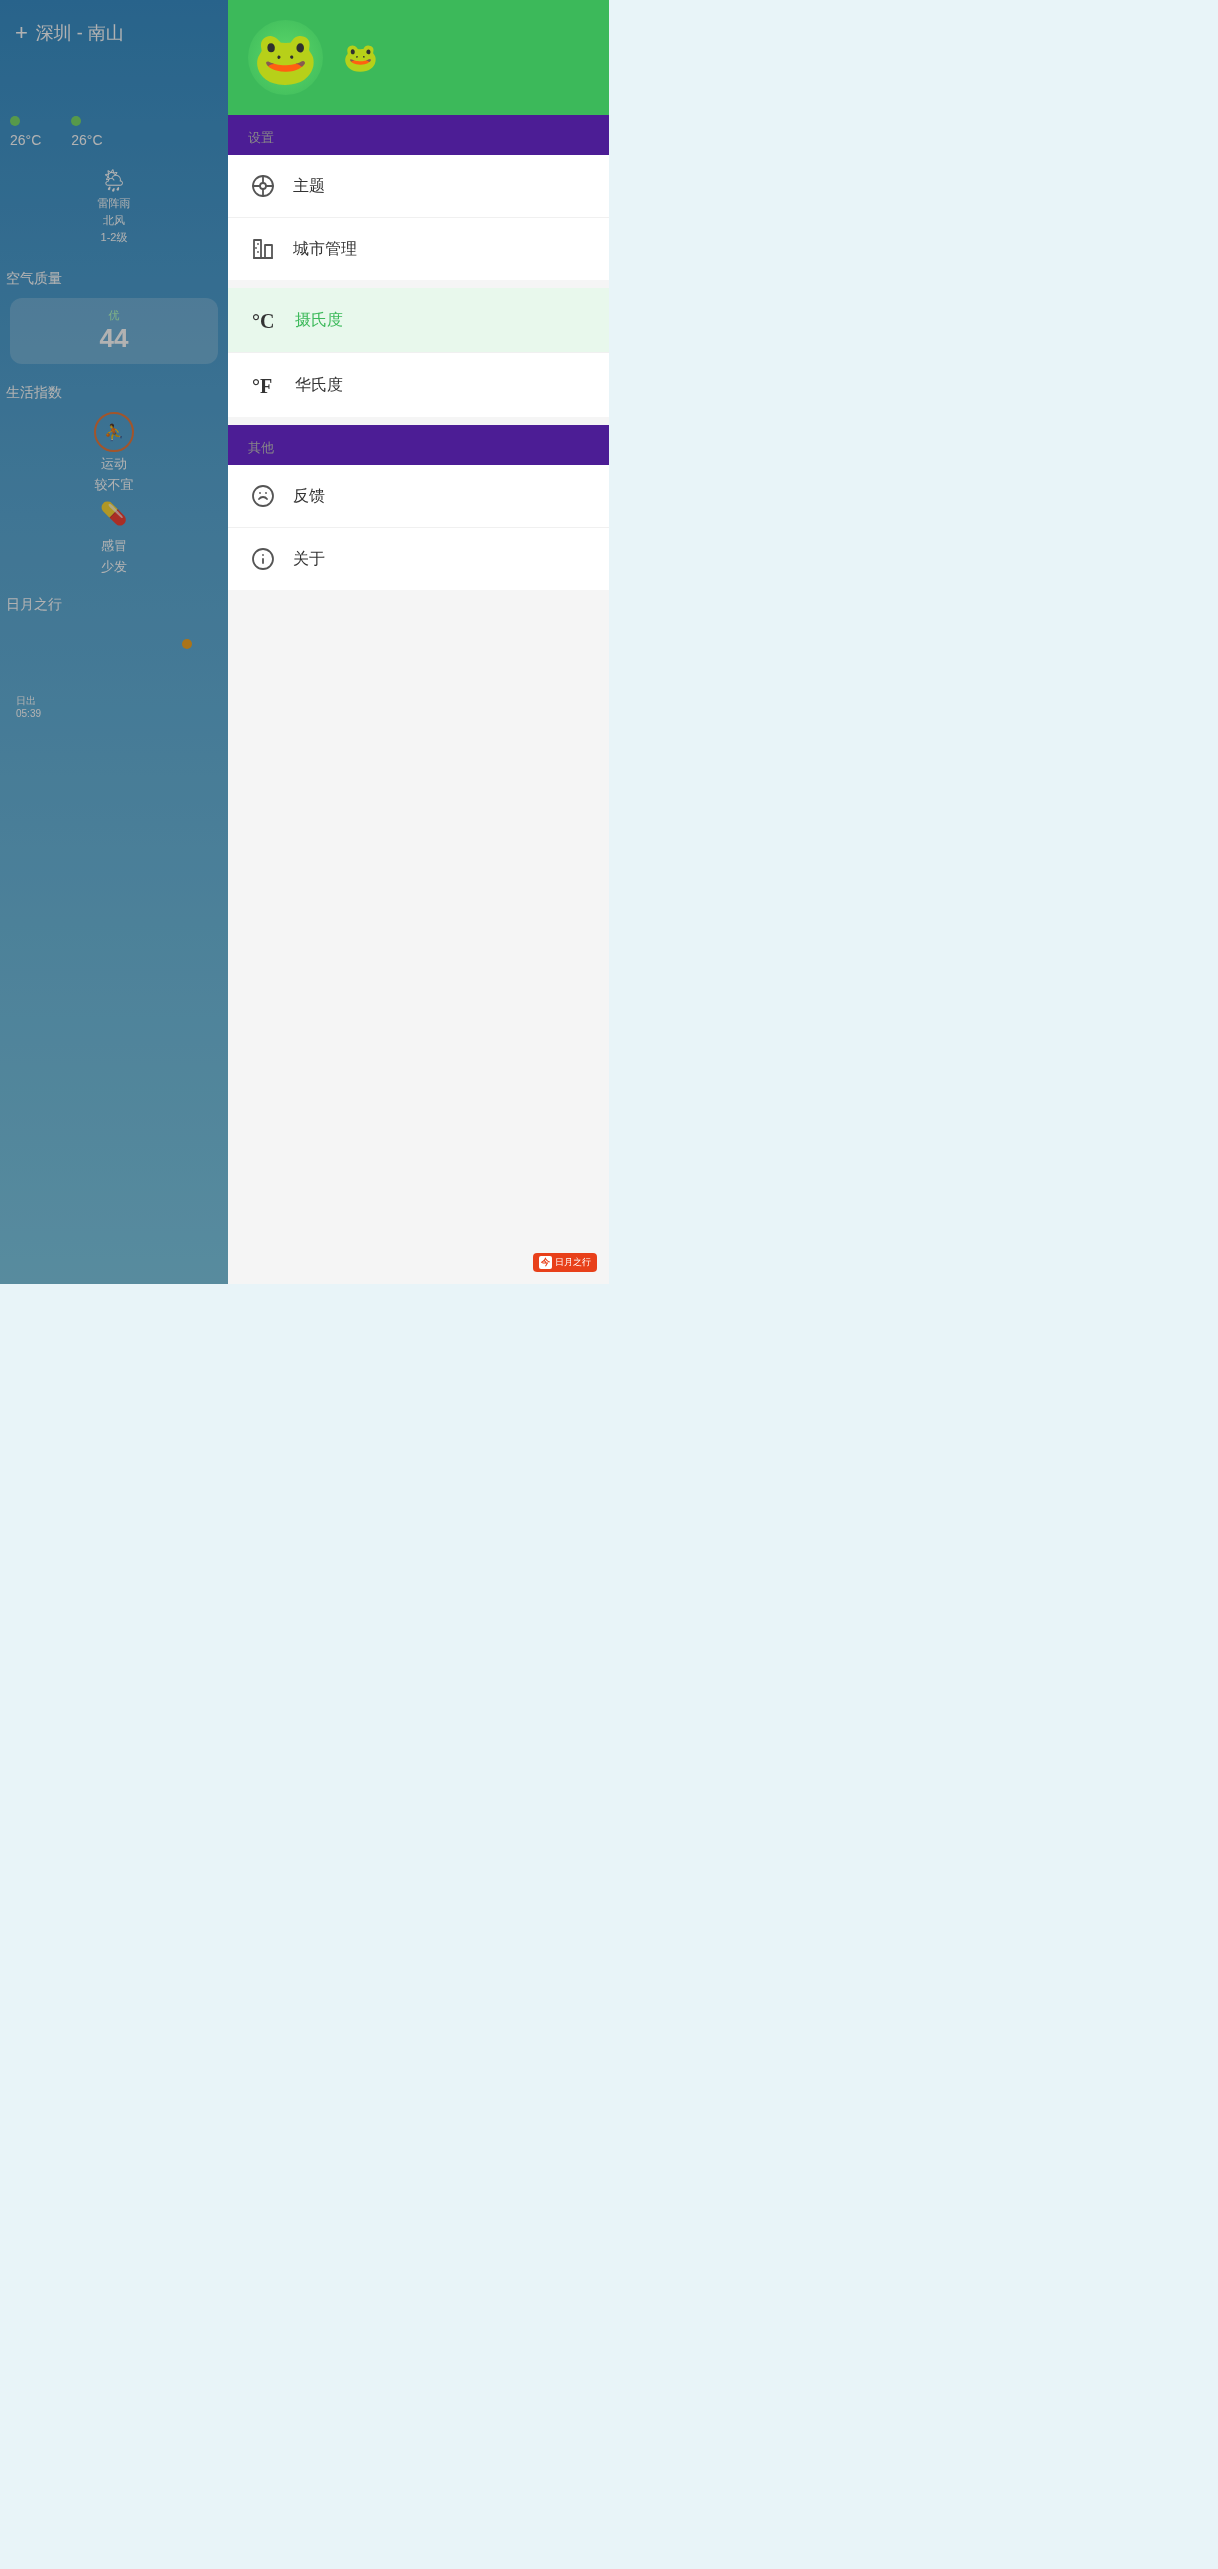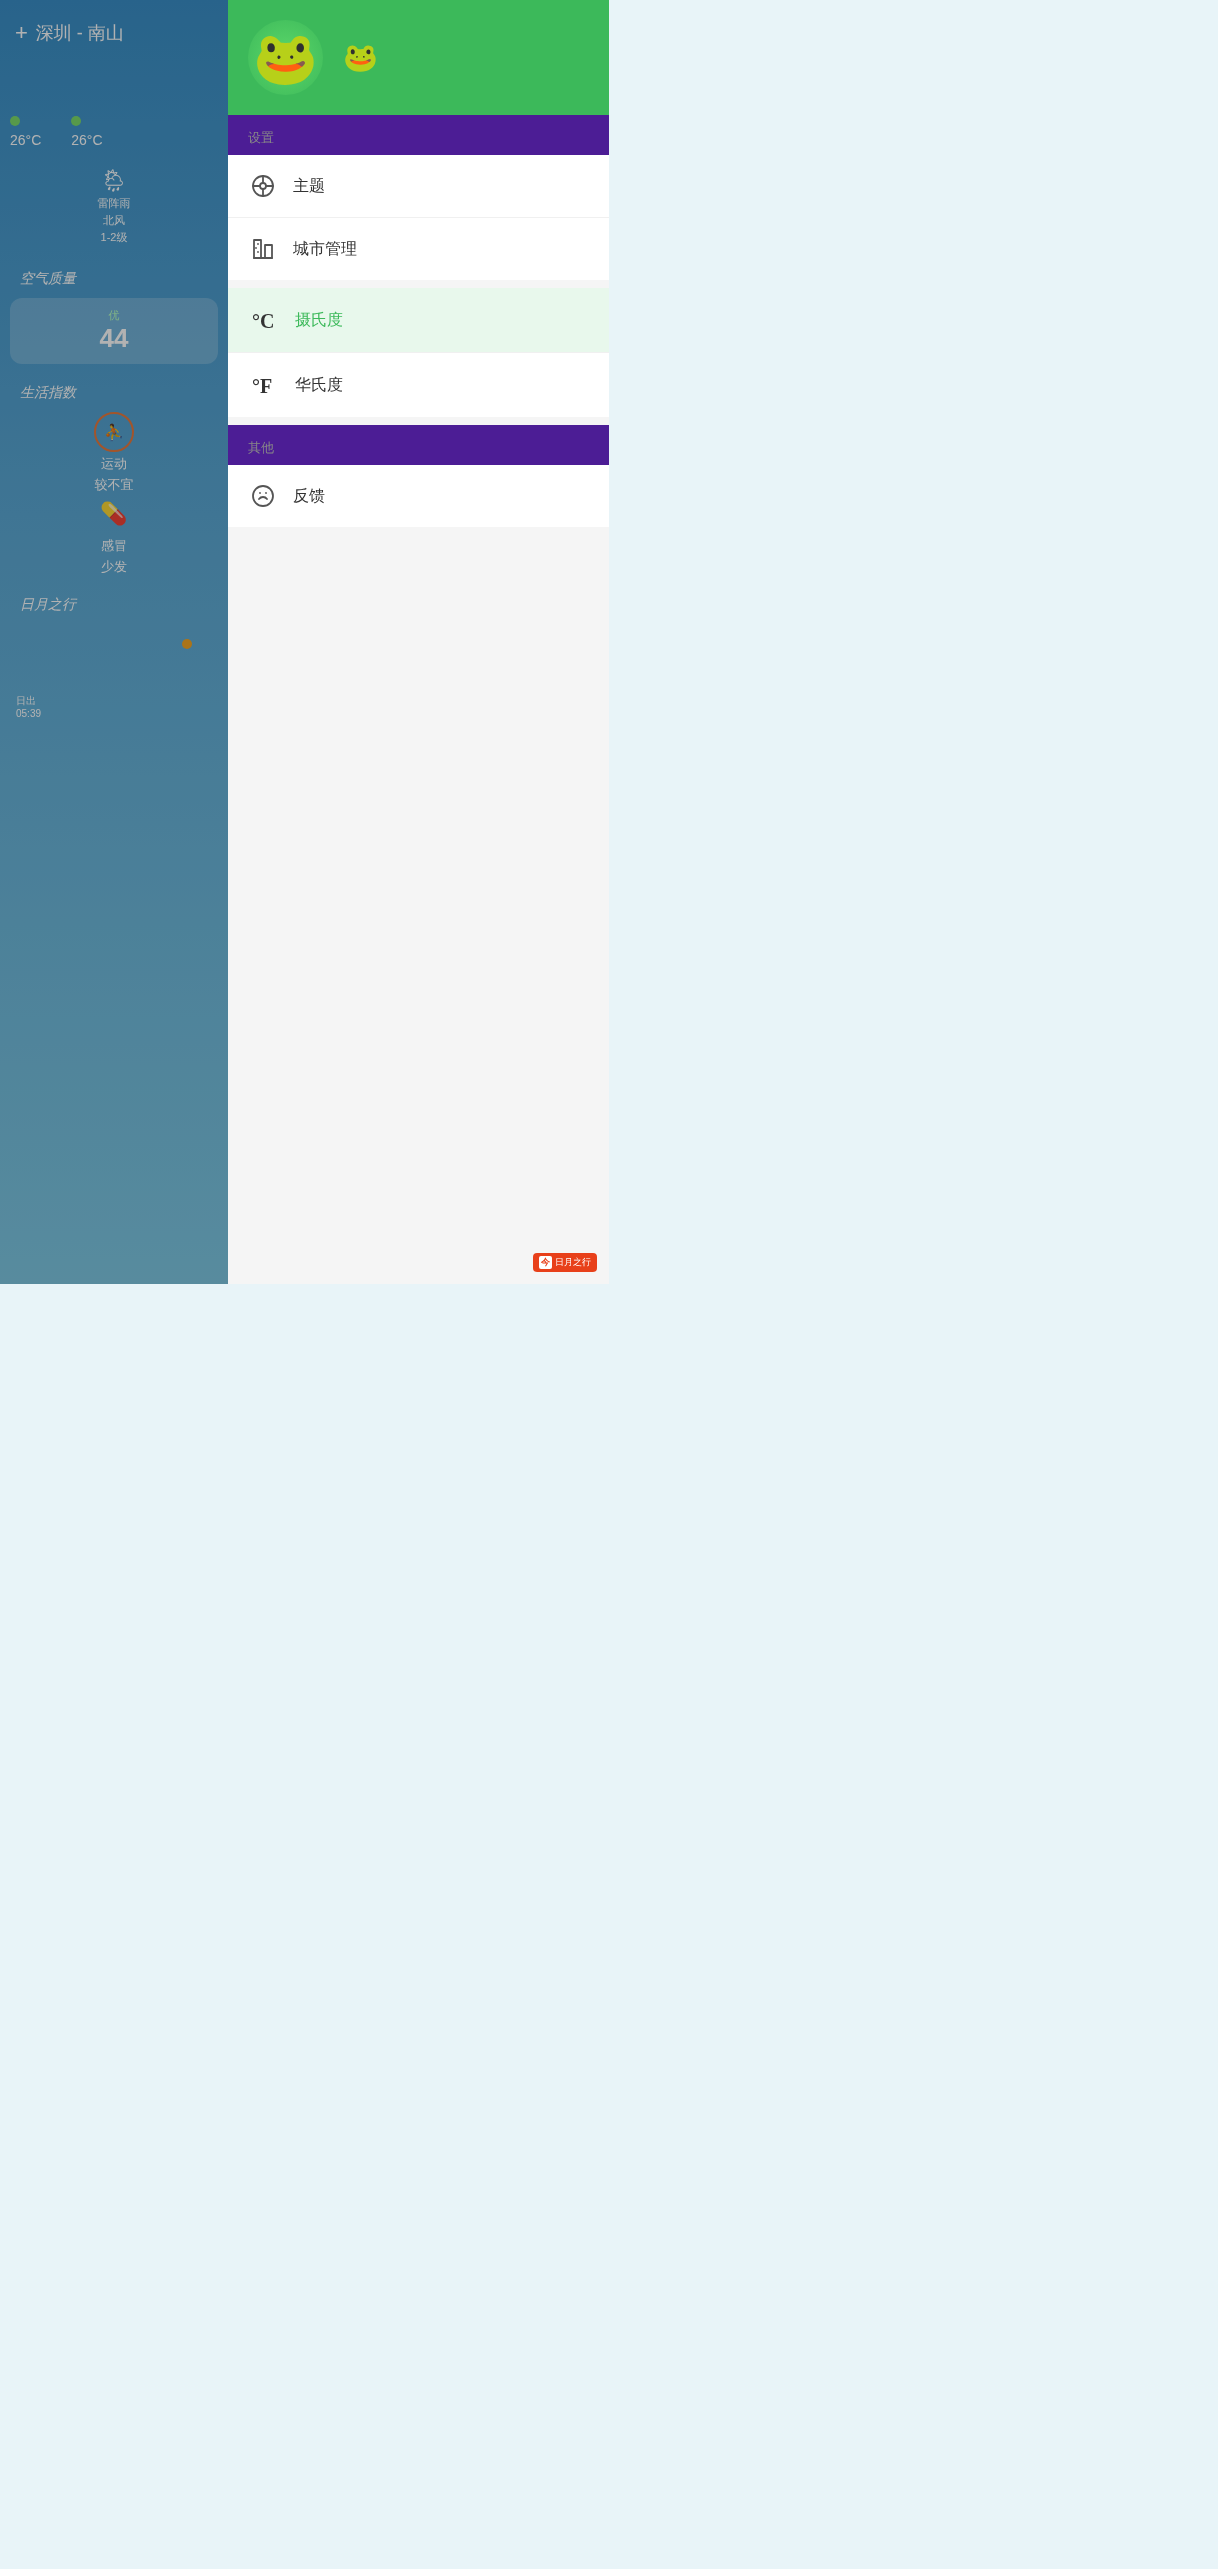--- a/index.html
+++ b/index.html
@@ -80,22 +80,21 @@
     }
 
     .bg-weather-icon {
       font-size: 22px;
     }
 
     .bg-section-label {
       color: white;
       font-size: 14px;
       font-weight: 500;
-      padding: 15px 20px 5px;
-      font-style: italic;
+      padding: 15px 6px 5px;
     }
 
     .bg-aqi-box {
       margin: 5px 10px;
       background: rgba(255,255,255,0.2);
       border-radius: 12px;
       padding: 10px;
       display: flex;
       flex-direction: column;
       align-items: center;
@@ -499,20 +498,30 @@
           <svg class="icon-svg" viewBox="0 0 24 24" fill="none" stroke="#555" stroke-width="1.8" stroke-linecap="round" stroke-linejoin="round">
             <circle cx="12" cy="12" r="10"></circle>
             <path d="M8 15s1.5-2 4-2 4 2 4 2"></path>
             <line x1="9" y1="9" x2="9.01" y2="9"></line>
             <line x1="15" y1="9" x2="15.01" y2="9"></line>
           </svg>
         </div>
         <span class="menu-label">反馈</span>
       </div>
 
+      <div class="menu-item">
+        <div class="menu-icon">
+          <svg class="icon-svg" viewBox="0 0 24 24" fill="none" stroke="#555" stroke-width="1.8" stroke-linecap="round" stroke-linejoin="round">
+            <circle cx="12" cy="12" r="10"></circle>
+            <line x1="12" y1="8" x2="12" y2="8"></line>
+            <line x1="12" y1="12" x2="12" y2="16"></line>
+          </svg>
+        </div>
+        <span class="menu-label">关于</span>
+      </div>
     </div>
 
   </div>
 </div>
 
 <div class="watermark">
   <span class="watermark-today">今</span>
   <span>日月之行</span>
 </div>
 

